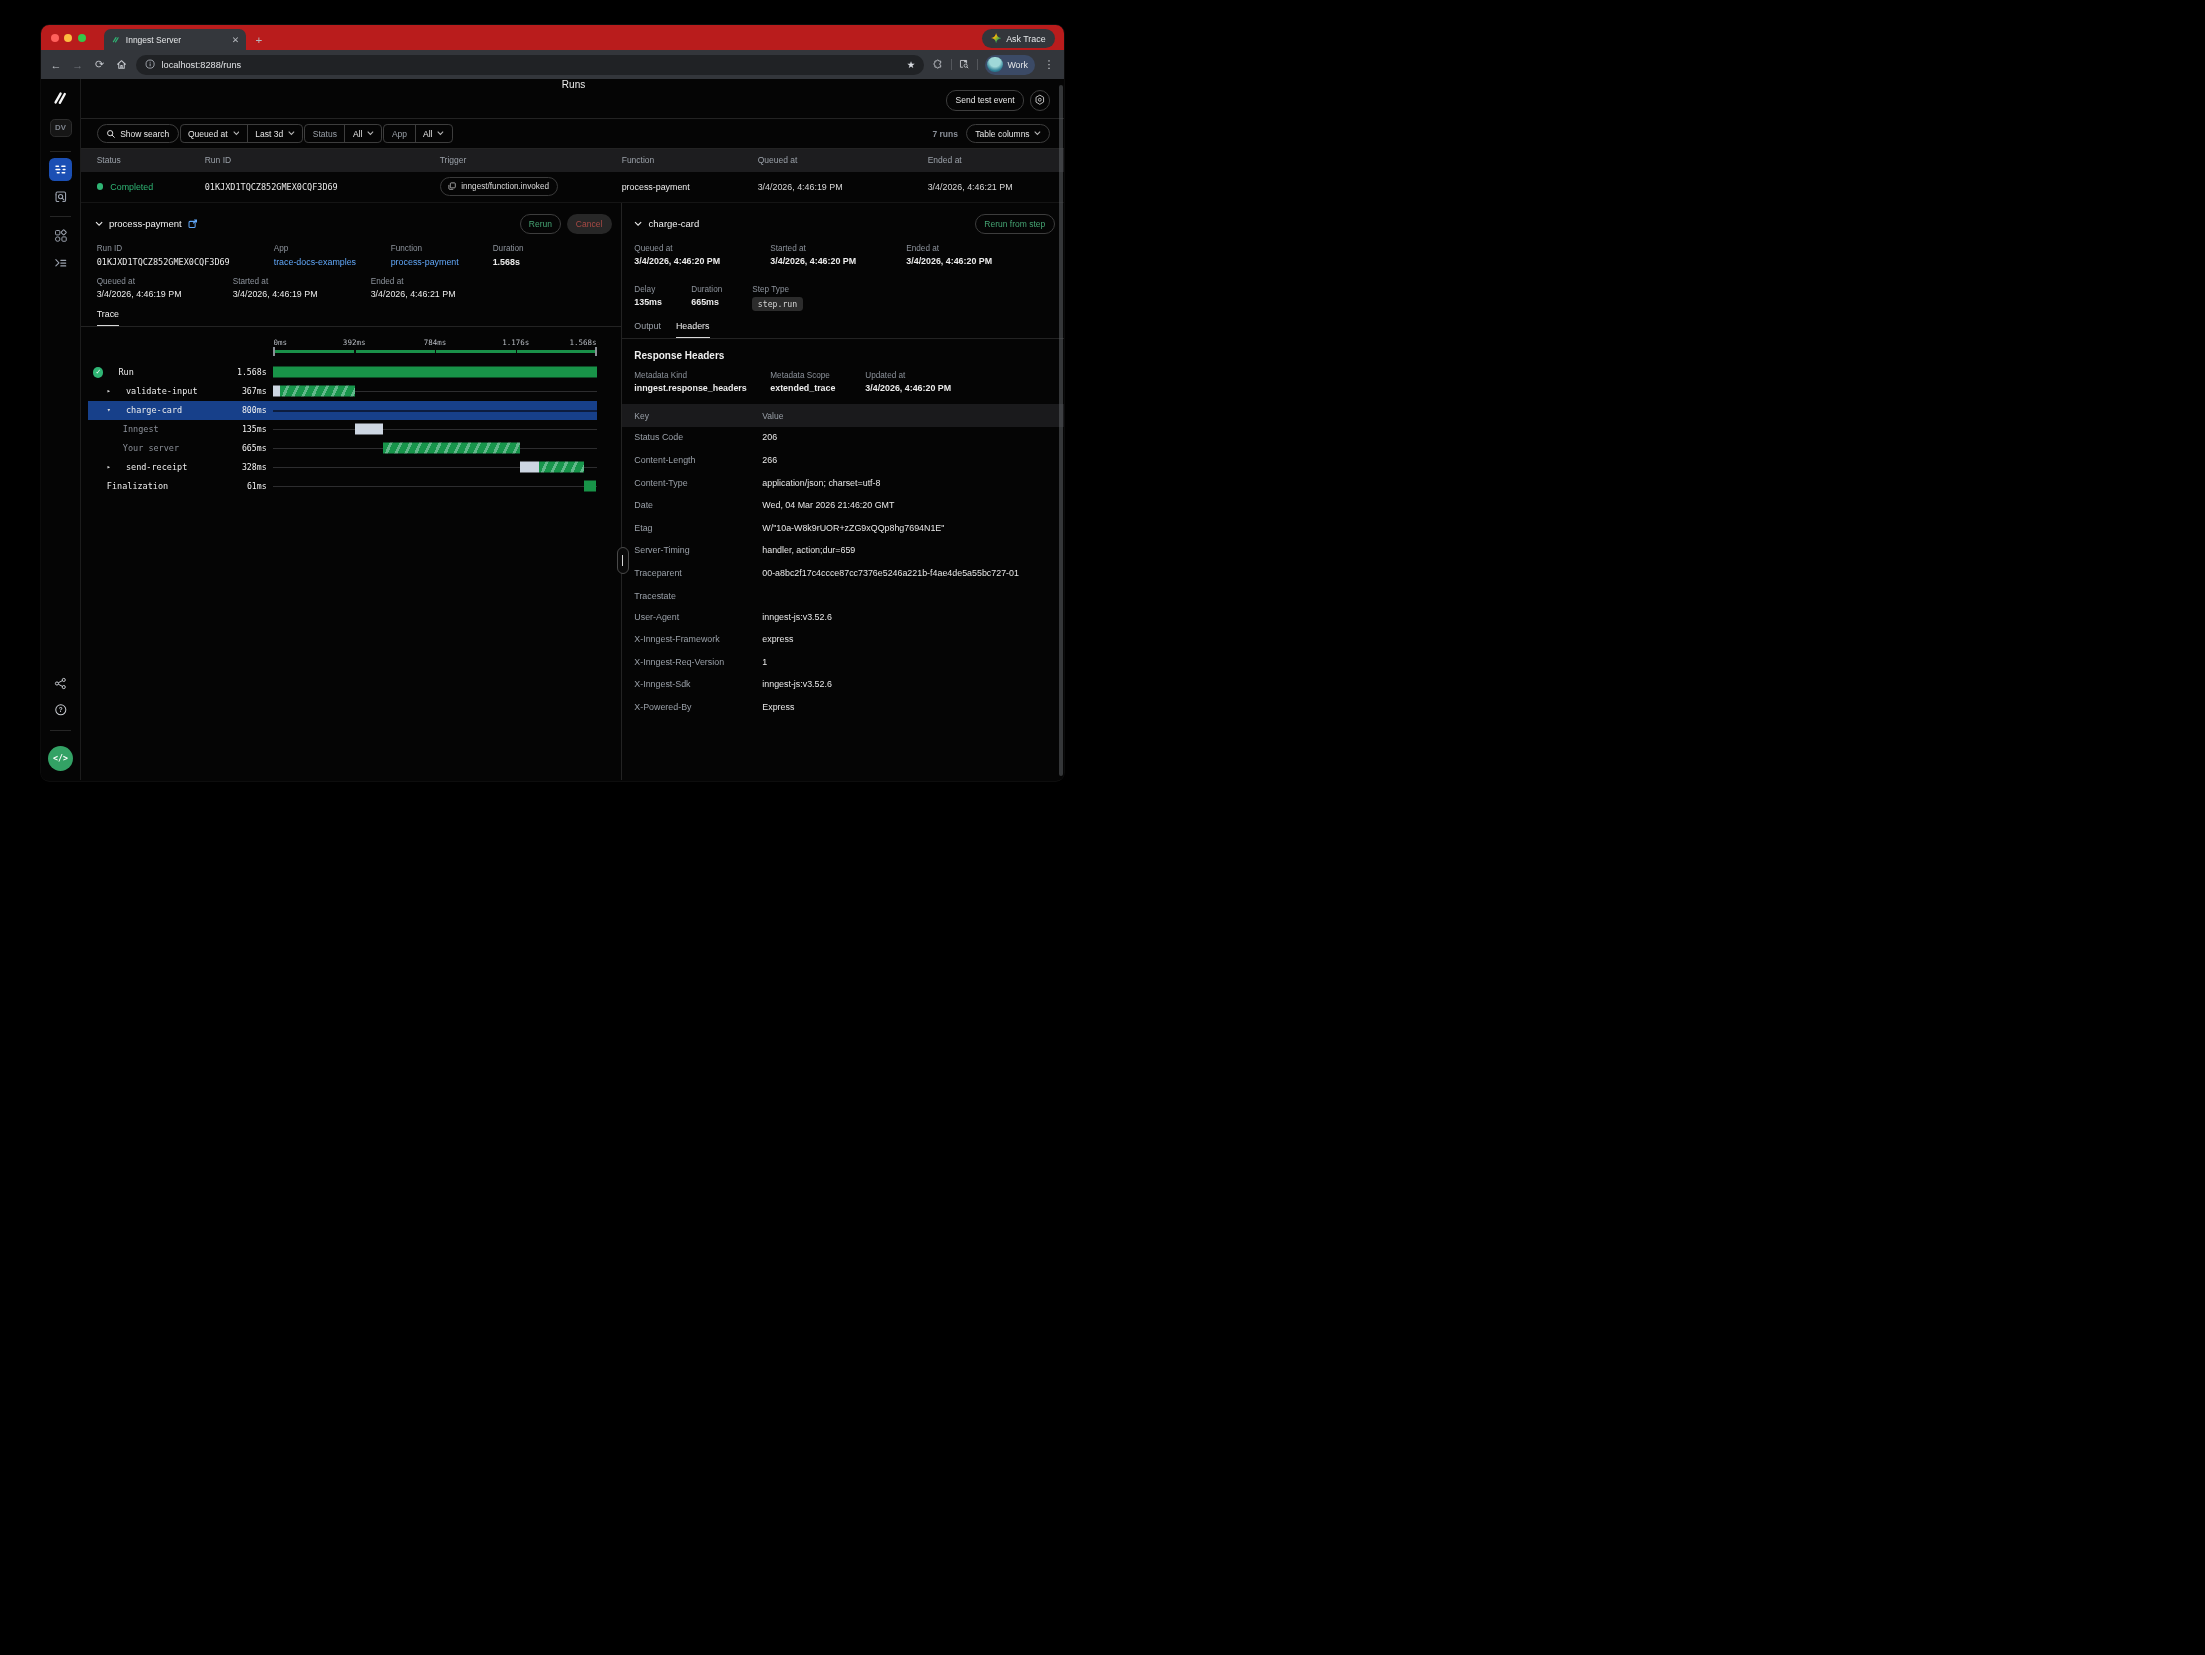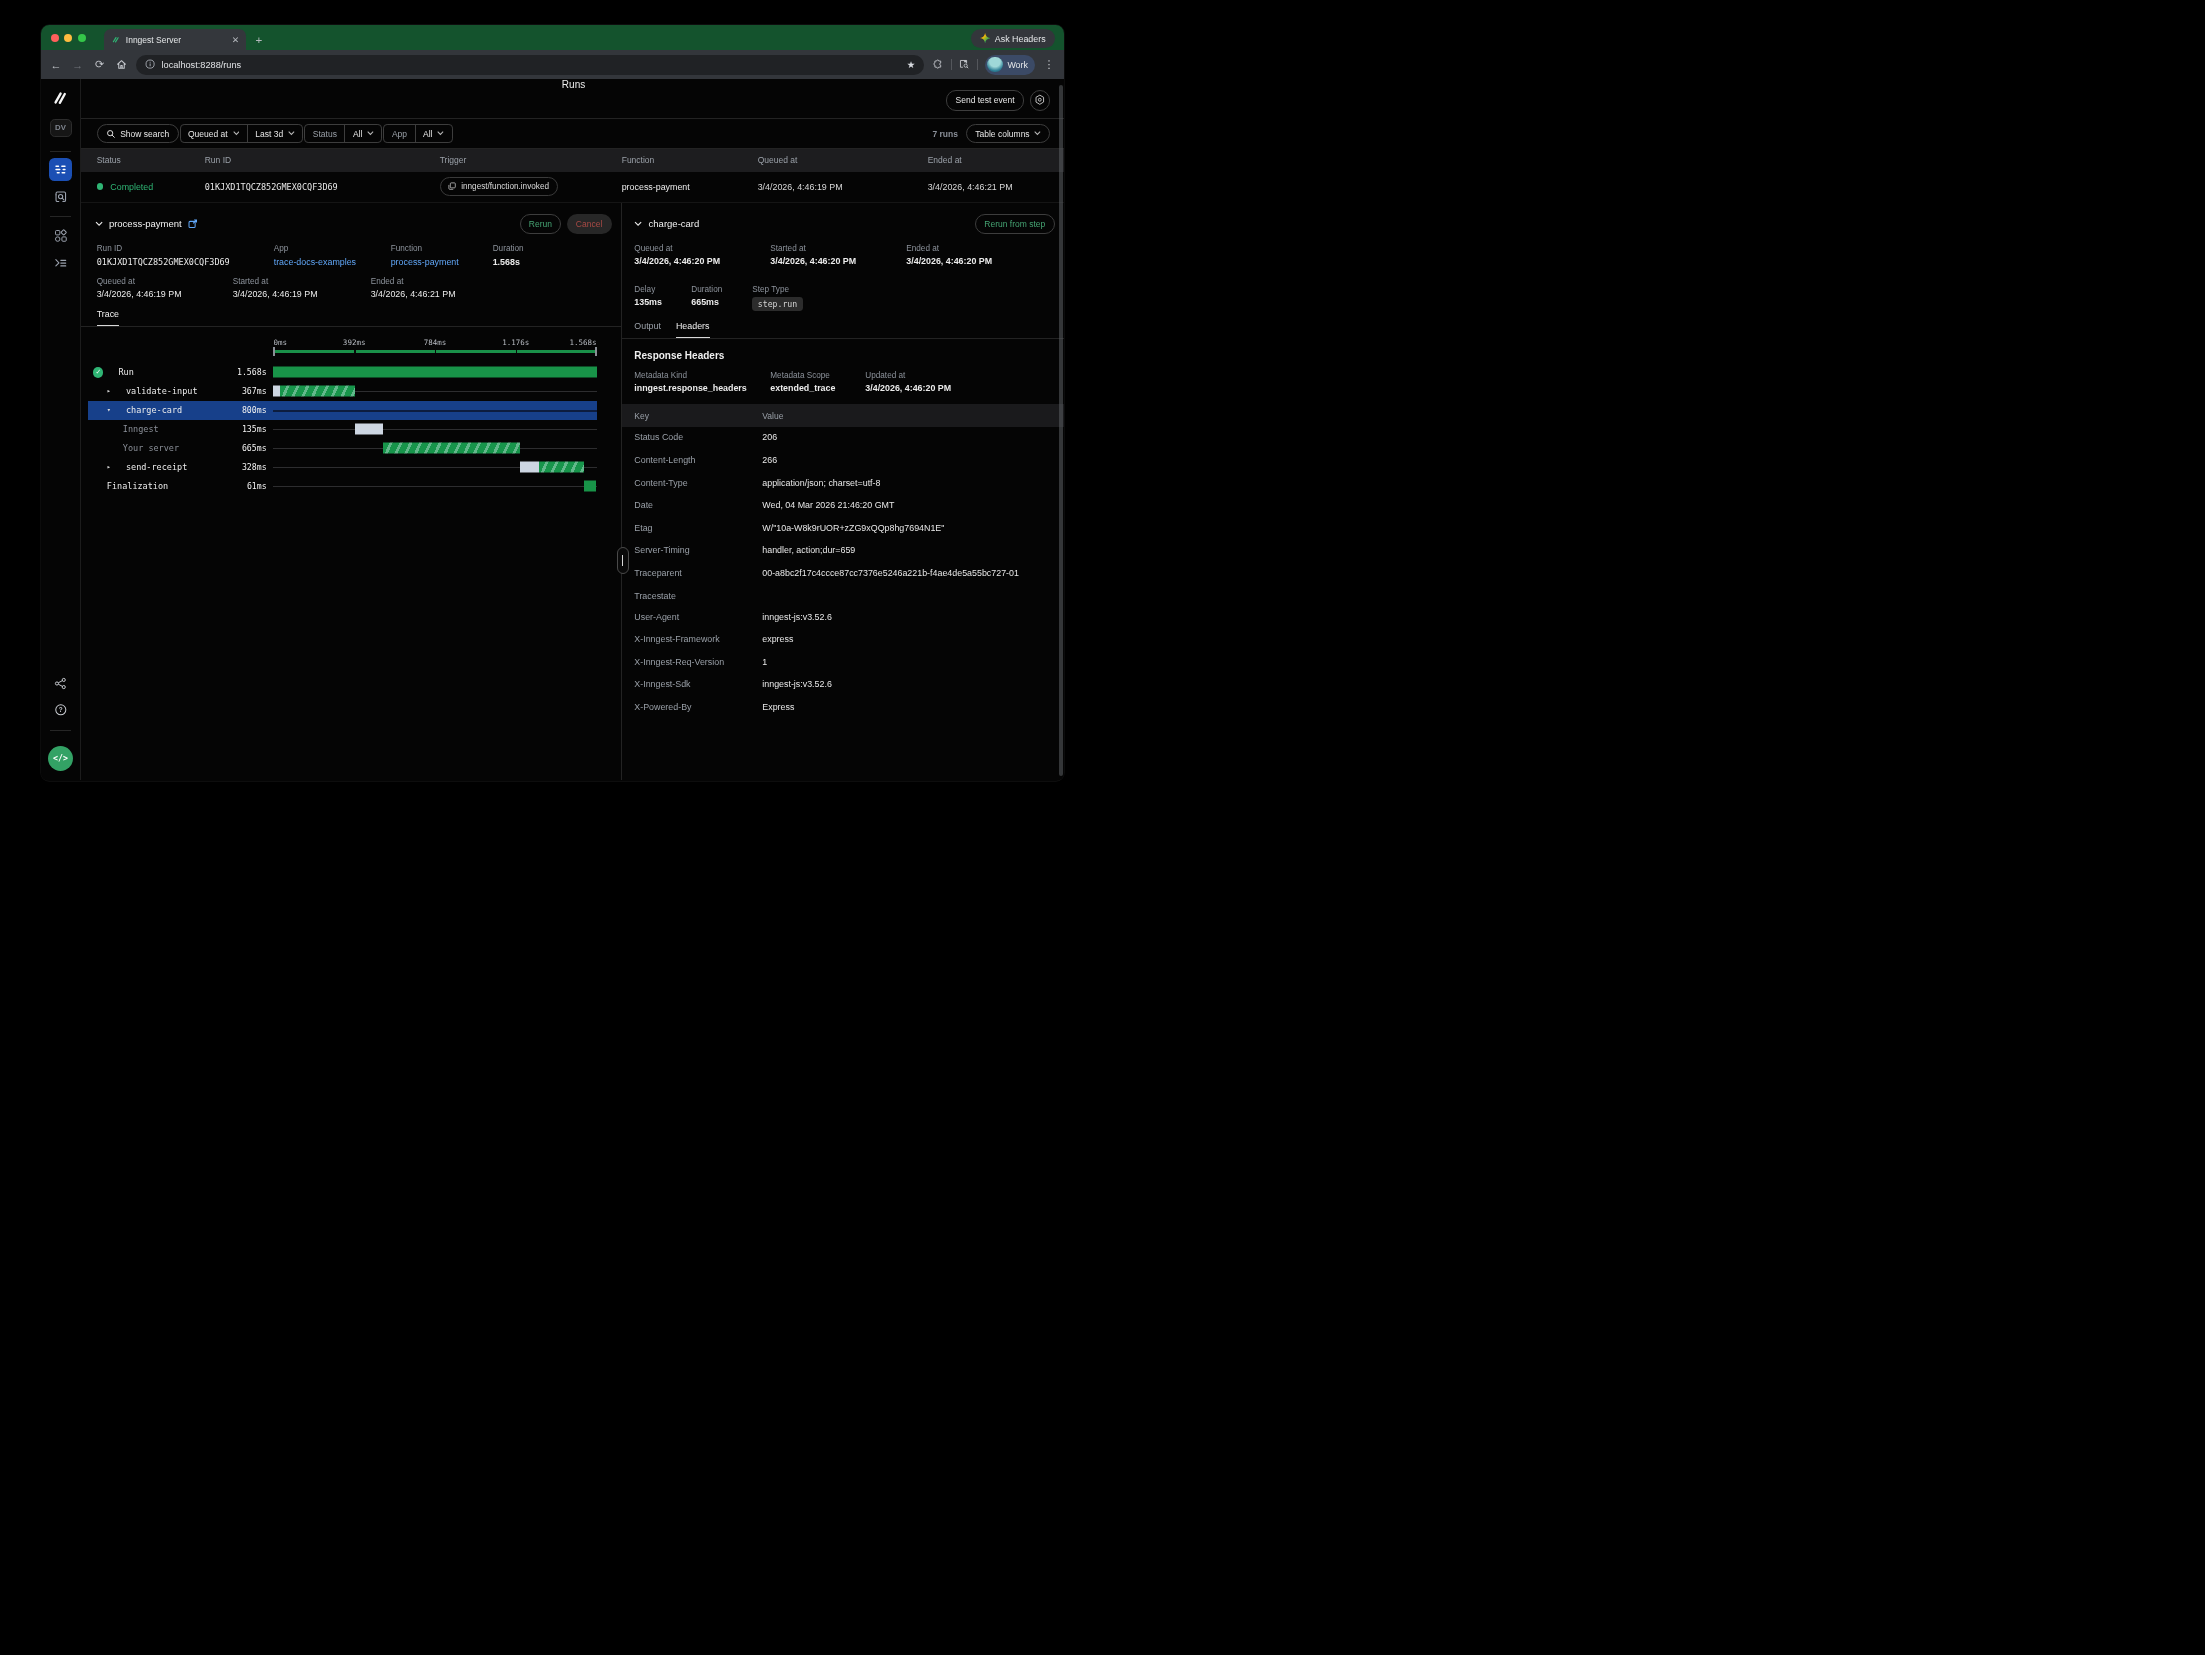--- a/index.html
+++ b/index.html
@@ -1,21 +1,21 @@
 <!DOCTYPE html>
 <html style="font-size:11px"><head>
 <meta charset="utf-8">
 <style>
   * { margin:0; padding:0; box-sizing:border-box; }
   html,body { background:#000; }
   body { width:1103px; height:828px; position:relative; font-family:"Liberation Sans",sans-serif; overflow:hidden; }
   .window { position:absolute; left:41px; top:25px; width:1023px; height:756px; border-radius:8.2px; overflow:hidden; background:#050505; box-shadow:0 0 0 0.7px rgba(255,255,255,.07), 0 12.3px 41px rgba(0,0,0,.8); }
 
   
-  .tabstrip { height:25px; background:#14532d; display:flex; align-items:flex-end; position:relative; }
+  .tabstrip { height:25px; background:#b91c1c; display:flex; align-items:flex-end; position:relative; }
   .lights { display:flex; gap:5.5px; align-items:center; position:absolute; left:9.5px; top:8.9px; }
   .light { width:8.2px; height:8.2px; border-radius:50%; }
   .l-close{background:#ff605c}.l-min{background:#fdbc40}.l-zoom{background:#34c749}
   .tab { margin-left:63px; width:142px; height:21px; background:#34373c; border-radius:6.8px 6.8px 0 0; display:flex; align-items:center; gap:5.5px; padding:0 6.8px; }
   .tab-title { color:#e6e8ea; font-size:8.5px; flex:1; white-space:nowrap; overflow:hidden; }
   .tab-close { color:#b6b9be; font-size:8.9px; cursor:default; }
   .newtab { color:#b6b9be; font-size:11.6px; margin:0 0 4.1px 9.5px; }
   .gemini { margin-left:auto; margin-right:9.5px; margin-bottom:2px; background:#33363b; border-radius:11px; height:19px; display:flex; align-items:center; gap:4.8px; padding:0 8.9px; color:#e6e8ea; font-size:8.9px; }
   .toolbar { height:29px; background:#33363b; display:flex; align-items:center; padding:0 8.2px; gap:8.2px; }
   .navico { width:13.6px; height:13.6px; display:flex; align-items:center; justify-content:center; color:#c4c7cc; font-size:11px; }
@@ -161,21 +161,21 @@
               <linearGradient id="gg" x1="0" y1="0" x2="1" y2="1">
                 <stop offset="0" stop-color="#ea4335"></stop>
                 <stop offset=".35" stop-color="#fbbc04"></stop>
                 <stop offset=".7" stop-color="#34a853"></stop>
                 <stop offset="1" stop-color="#4285f4"></stop>
               </linearGradient>
             </defs>
             <path d="M8 0 C9 5 11 7 16 8 C11 9 9 11 8 16 C7 11 5 9 0 8 C5 7 7 5 8 0 Z" fill="url(#gg)"></path>
           </svg>
       </span>
-      <span>Ask Headers</span>
+      <span>Ask Trace</span>
     </div>
   </div>
 
   <div class="toolbar">
     <span class="navico">←</span>
     <span class="navico dim">→</span>
     <span class="navico">⟳</span>
     <span class="navico">
       <svg width="11" height="11" viewBox="0 0 16 16">
           <path d="M2 8 L8 2.5 L14 8 M4 7 V13.5 H12 V7 M7 13.5 V9.5 H9 V13.5" stroke="#c4c7cc" stroke-width="1.5" fill="none" stroke-linejoin="round"></path>

